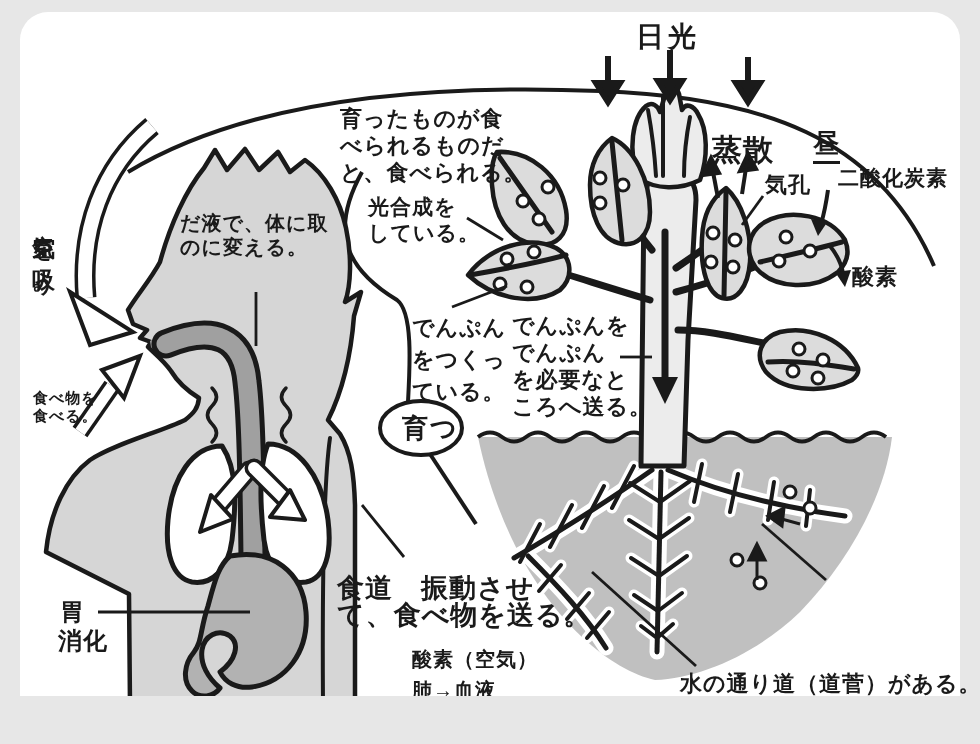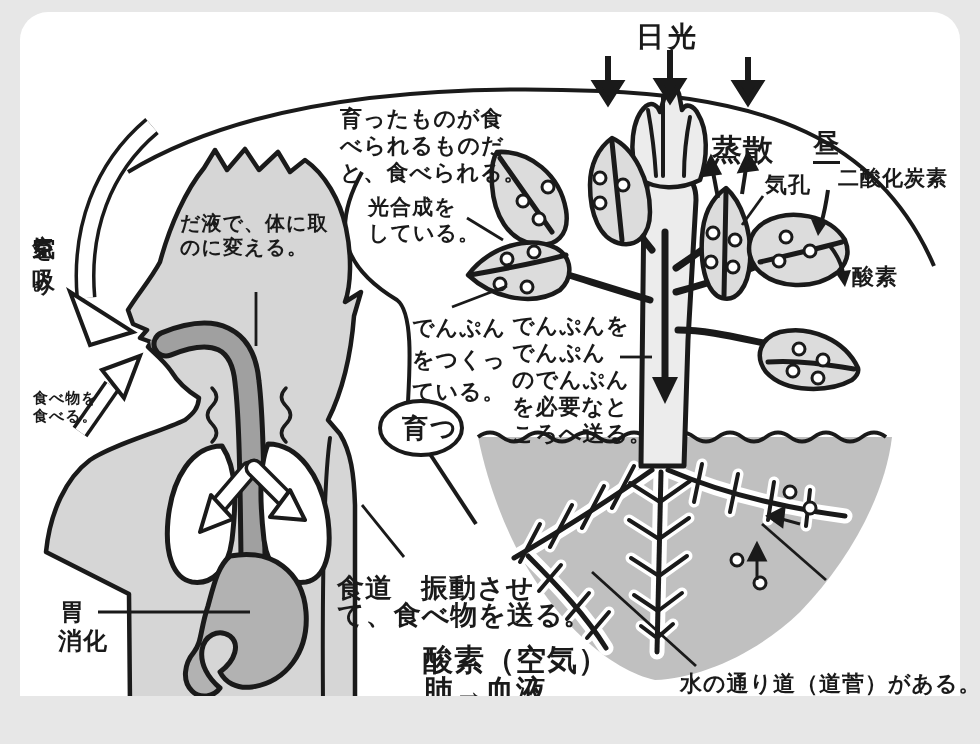--- a/index.html
+++ b/index.html
@@ -290,21 +290,20 @@
 
 <div class="lbl" style="left:412px;top:312px;font-size:22px;line-height:32px;">
   <span>でんぷん</span>
       <span>をつくっ</span>
       <span>ている。</span>
 </div>
 
 <div class="lbl" style="left:512px;top:312px;font-size:22px;line-height:27px;">
   <span>でんぷんを</span>
       <span>でんぷん</span>
-      <span>のでんぷん</span>
       <span>を必要なと</span>
       <span>ころへ送る。</span>
 </div>
 
 <div class="lbl" style="left:402px;top:413px;font-size:26px;letter-spacing:2px;">
       <span>育つ</span>
     </div>
 
 <div class="lbl" style="left:712px;top:132px;font-size:30px;">
       <span>蒸散</span>
@@ -327,21 +326,21 @@
     </div>
 <div class="lbl" style="left:58px;top:626px;font-size:24px;">
       <span>消化</span>
     </div>
 
 <div class="lbl" style="left:337px;top:575px;font-size:27px;line-height:27px;">
   <span>食道　振動させ</span>
       <span>て、食べ物を送る。</span>
 </div>
 
-<div class="lbl" style="left:412px;top:644px;font-size:30px;line-height:31px;margin-left:11px;">
+<div class="lbl" style="left:412px;top:644px;font-size:20px;line-height:31px;">
   <span>酸素（空気）</span>
       <span>肺→血液</span>
 </div>
 
 
 <div class="lbl" style="left:680px;top:671px;font-size:22px;">
       <span>水の通り道（道菅）がある。</span>
     </div>
 
 </div>

